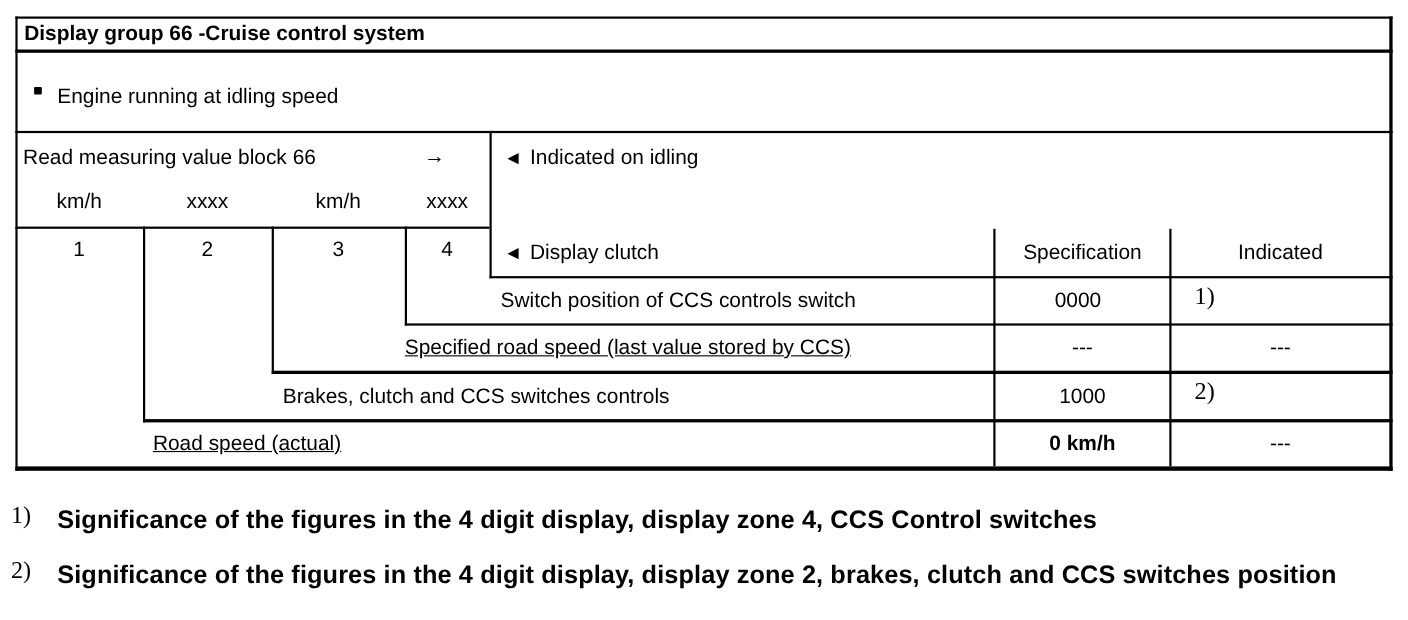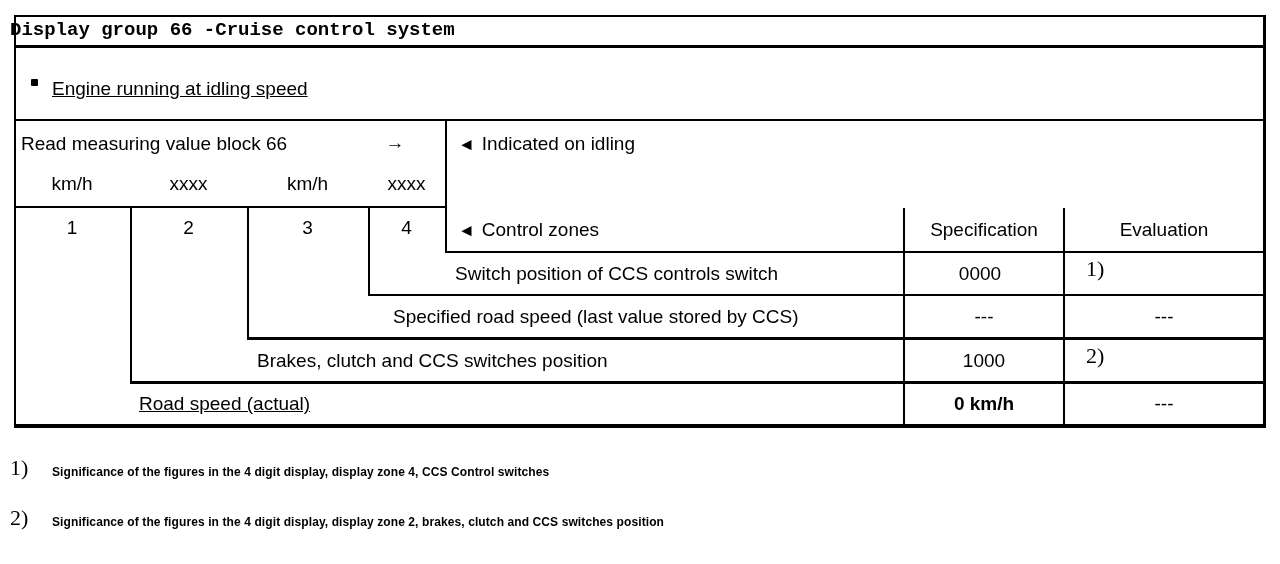--- a/index.html
+++ b/index.html
@@ -6,21 +6,21 @@
   body{width:1280px;height:564px;position:relative;overflow:hidden;
        font-family:"Liberation Sans","DejaVu Sans",sans-serif;color:#000;}
   
   .hl{position:absolute;background:#000;height:2px;}
   .vl{position:absolute;background:#000;width:2px;}
   
   .t{position:absolute;font-size:19px;line-height:23px;white-space:nowrap;}
   .c{text-align:center;}
   .b{font-weight:bold;}
   .serif{font-family:"Liberation Serif","DejaVu Serif",serif;font-size:22px;line-height:24px;}
-  .fn{font-size:12px;font-weight:bold;letter-spacing:0.1px;}
+  .fn{font-size:23px;font-weight:bold;letter-spacing:0.1px;}
   .marker-tri{font-size:17px;margin-right:7px;}
   .bullet{position:absolute;width:7px;height:7px;background:#000;border-radius:1px;}
 </style>
 </head>
 <body>
 
 <div class="hl" style="left:14px;top:15px;width:1252px;"></div>
 <div class="hl" style="left:14px;top:424px;width:1252px;height:4px;"></div>
 <div class="vl" style="left:14px;top:15px;height:413px;"></div>
 <div class="vl" style="left:1263px;top:15px;height:413px;width:3px;"></div>
@@ -34,58 +34,58 @@
 <div class="hl" style="left:130px;top:381px;width:1136px;height:3px;"></div>
 
 <div class="vl" style="left:130px;top:206px;height:178px;"></div>
 <div class="vl" style="left:247px;top:206px;height:134px;"></div>
 <div class="vl" style="left:368px;top:206px;height:90px;"></div>
 <div class="vl" style="left:445px;top:119px;height:134px;"></div>
 
 <div class="vl" style="left:903px;top:208px;height:216px;"></div>
 <div class="vl" style="left:1063px;top:208px;height:216px;"></div>
 
-<div class="t b" style="left:10px;top:19px;font-family:Liberation Mono, monospace;">Display group 66 -Cruise control system</div>
+<div class="t b" style="left:22px;top:19px;">Display group 66 -Cruise control system</div>
 
 <div class="bullet" style="left:31px;top:79px;"></div>
-<div class="t" style="left:52px;top:77px;text-decoration:underline;">Engine running at idling speed</div>
+<div class="t" style="left:52px;top:77px;">Engine running at idling speed</div>
 
 <div class="t" style="left:21px;top:132px;">Read measuring value block 66</div>
 <div class="t c" style="left:375px;top:131px;width:40px;">→</div>
 
 <div class="t c" style="left:14px;top:172px;width:116px;">km/h</div>
 <div class="t c" style="left:130px;top:172px;width:117px;">xxxx</div>
 <div class="t c" style="left:247px;top:172px;width:121px;">km/h</div>
 <div class="t c" style="left:368px;top:172px;width:77px;">xxxx</div>
 
 <div class="t" style="left:458px;top:132px;">
   <span class="marker-tri">◄</span><span>Indicated on idling</span>
 </div>
 
 <div class="t c" style="left:14px;top:216px;width:116px;">1</div>
 <div class="t c" style="left:130px;top:216px;width:117px;">2</div>
 <div class="t c" style="left:247px;top:216px;width:121px;">3</div>
 <div class="t c" style="left:368px;top:216px;width:77px;">4</div>
 
 <div class="t" style="left:458px;top:218px;">
-  <span class="marker-tri">◄</span><span>Control zones</span>
+  <span class="marker-tri">◄</span><span>Display clutch</span>
 </div>
 
 <div class="t c" style="left:905px;top:218px;width:158px;">Specification</div>
-<div class="t c" style="left:1065px;top:218px;width:198px;">Evaluation</div>
+<div class="t c" style="left:1065px;top:218px;width:198px;">Indicated</div>
 
 <div class="t" style="left:455px;top:262px;">Switch position of CCS controls switch</div>
 <div class="t c" style="left:905px;top:262px;width:150px;">0000</div>
 <div class="t serif" style="left:1086px;top:257px;">1)</div>
 
-<div class="t" style="left:393px;top:305px;">Specified road speed (last value stored by CCS)</div>
+<div class="t" style="left:368px;top:305px;text-decoration:underline;">Specified road speed (last value stored by CCS)</div>
 <div class="t c" style="left:905px;top:305px;width:158px;">---</div>
 <div class="t c" style="left:1065px;top:305px;width:198px;">---</div>
 
-<div class="t" style="left:257px;top:349px;">Brakes, clutch and CCS switches position</div>
+<div class="t" style="left:257px;top:349px;">Brakes, clutch and CCS switches controls</div>
 <div class="t c" style="left:905px;top:349px;width:158px;">1000</div>
 <div class="t serif" style="left:1086px;top:344px;">2)</div>
 
 <div class="t" style="left:139px;top:392px;text-decoration:underline;">Road speed (actual)</div>
 <div class="t c b" style="left:905px;top:392px;width:158px;">0 km/h</div>
 <div class="t c" style="left:1065px;top:392px;width:198px;">---</div>
 
 <div class="t serif" style="left:10px;top:456px;">1)</div>
 <div class="t fn" style="left:52px;top:461px;">Significance of the figures in the 4 digit display, display zone 4, CCS Control switches</div>
 

